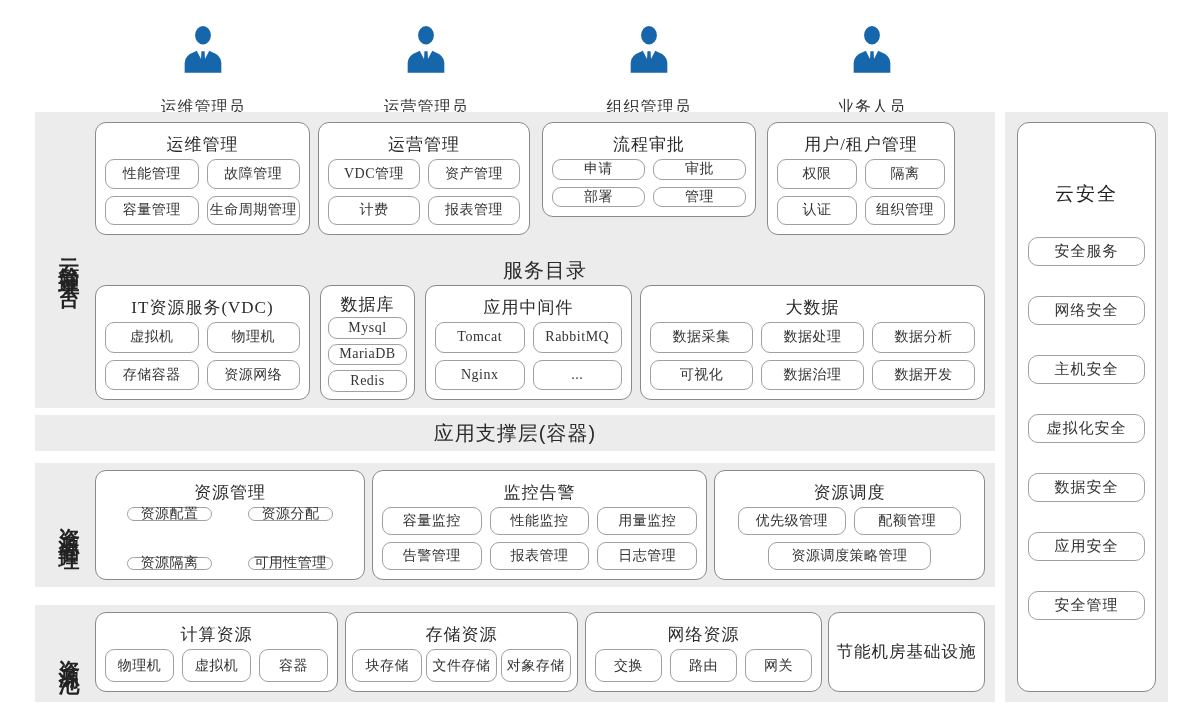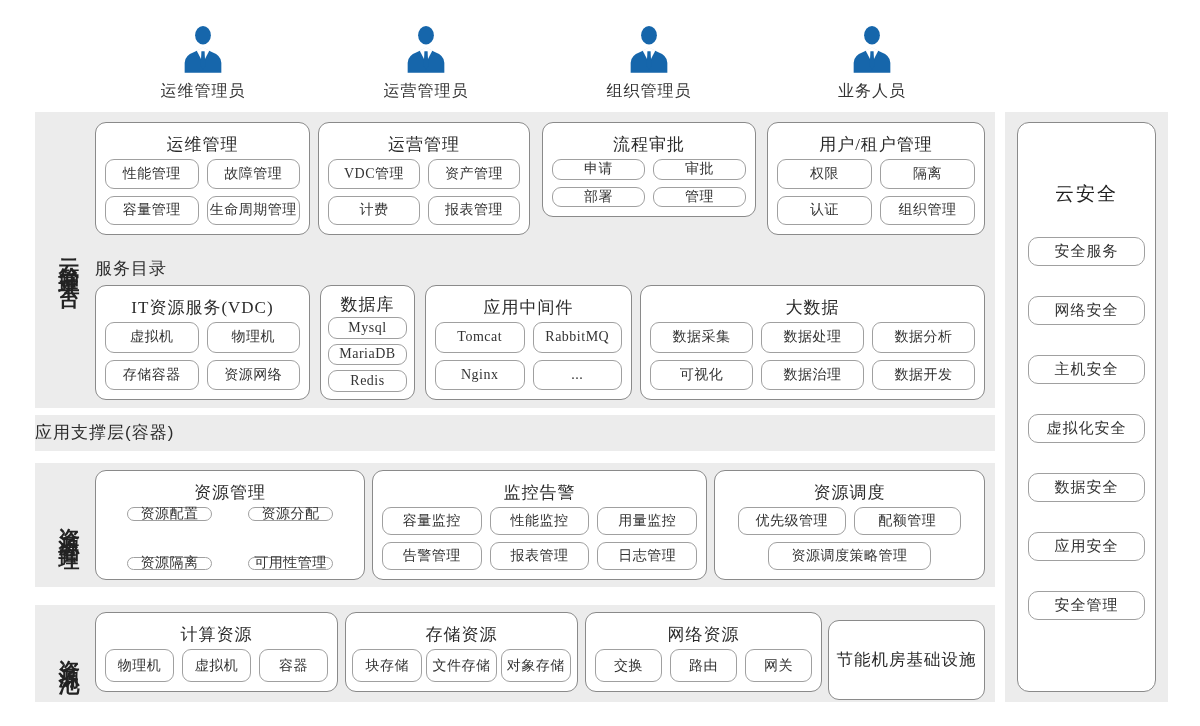--- a/index.html
+++ b/index.html
@@ -3,21 +3,21 @@
 <meta charset="utf-8">
 <style>
   * { margin:0; padding:0; box-sizing:border-box; }
   html,body { background:#fff; }
   body { font-family:"Liberation Sans","DejaVu Sans",sans-serif; color:#2d2d2d; }
   .canvas { position:relative; width:1200px; height:726px; background:#ffffff; overflow:hidden; }
 
   
   .actor { position:absolute; top:24px; width:170px; display:flex; flex-direction:column; align-items:center; }
   .actor svg { width:44px; height:50px; display:block; }
-  .actor-label { margin-top:7px; font-size:16px; font-weight:500; color:#333; letter-spacing:1px; }
+  .actor-label { margin-top:23px; font-size:16px; font-weight:500; color:#333; letter-spacing:1px; }
 
   
   .band { position:absolute; background:#ececec; }
   .vlabel { position:absolute; left:14px; top:0; bottom:0; width:40px;
             display:flex; align-items:center; justify-content:center;
             writing-mode:vertical-rl; text-orientation:upright;
             font-size:21px; font-weight:600; color:#222; letter-spacing:7px; }
 
   
   .gbox { position:absolute; background:#fff; border:1.5px solid #8a8a8a; border-radius:11px;
@@ -26,22 +26,22 @@
                font-size:17px; font-weight:500; color:#2b2b2b; letter-spacing:1px; white-space:nowrap; }
   .pillgrid { flex:1 1 auto; display:grid; gap:7px 8px; min-height:0; }
   .cols2 { grid-template-columns:1fr 1fr; }
   .cols3 { grid-template-columns:1fr 1fr 1fr; }
   .stack { grid-template-columns:1fr; gap:5px; }
   .pill { background:#fff; border:1.3px solid #a0a0a0; border-radius:9px;
           display:flex; align-items:center; justify-content:center;
           font-size:14px; color:#333; white-space:nowrap; min-height:0; letter-spacing:0.5px; }
   .span2 { grid-column:1 / -1; margin:0 30px; }
 
-  .center-band-title { position:absolute; left:0; right:0; text-align:left;
-                       font-size:17px; font-weight:500; color:#2b2b2b; letter-spacing:1px; }
+  .center-band-title { position:absolute; left:0; right:0; text-align:center;
+                       font-size:20px; font-weight:500; color:#2b2b2b; letter-spacing:1px; }
 
   .title-only { align-items:center; justify-content:center; padding:6px; }
   .title-only .box-title { font-size:16.5px; height:auto; }
 
   
   .sec-box { position:absolute; left:12px; top:10px; width:139px; height:570px;
              background:#fff; border:1.5px solid #8a8a8a; border-radius:12px;
              display:flex; flex-direction:column; align-items:center; padding:58px 10px 0; }
   .sec-title { font-size:19px; font-weight:500; color:#222; letter-spacing:2px; height:34px; }
   .sec-pills { margin-top:22px; display:flex; flex-direction:column; gap:30px; width:100%; }
@@ -113,21 +113,21 @@
     </div>
     <div class="gbox" style="left:507px; top:10px; width:214px; height:95px;">
       <div class="box-title">流程审批</div>
       <div class="pillgrid cols2">
         <div class="pill">申请</div>
         <div class="pill">审批</div>
         <div class="pill">部署</div>
         <div class="pill">管理</div>
       </div>
     </div>
-    <div class="gbox" style="left:732px; top:10px; width:218px; height:113px;justify-content:space-between;">
+    <div class="gbox" style="left:732px; top:10px; width:188px; height:113px;justify-content:space-between;">
       <div class="box-title">用户/租户管理</div>
       <div class="pillgrid cols2">
         <div class="pill">权限</div>
         <div class="pill">隔离</div>
         <div class="pill">认证</div>
         <div class="pill">组织管理</div>
       </div>
     </div>
 
     <div class="center-band-title" style="top:145px; left:60px; right:0;">服务目录</div>
@@ -228,21 +228,21 @@
       </div>
     </div>
     <div class="gbox" style="left:550px; top:7px; width:237px; height:80px;">
       <div class="box-title">网络资源</div>
       <div class="pillgrid cols3">
         <div class="pill">交换</div>
         <div class="pill">路由</div>
         <div class="pill">网关</div>
       </div>
     </div>
-    <div class="gbox title-only" style="left:793px; top:15px; width:157px; height:80px;">
+    <div class="gbox title-only" style="left:793px; top:7px; width:157px; height:80px;">
       <div class="box-title">节能机房基础设施</div>
     </div>
   </div>
 
   <div class="band" style="left:1005px; top:112px; width:163px; height:590px;">
     <div class="sec-box">
       <div class="sec-title">云安全</div>
       <div class="sec-pills">
         <div class="sec-pill">安全服务</div>
         <div class="sec-pill">网络安全</div>

